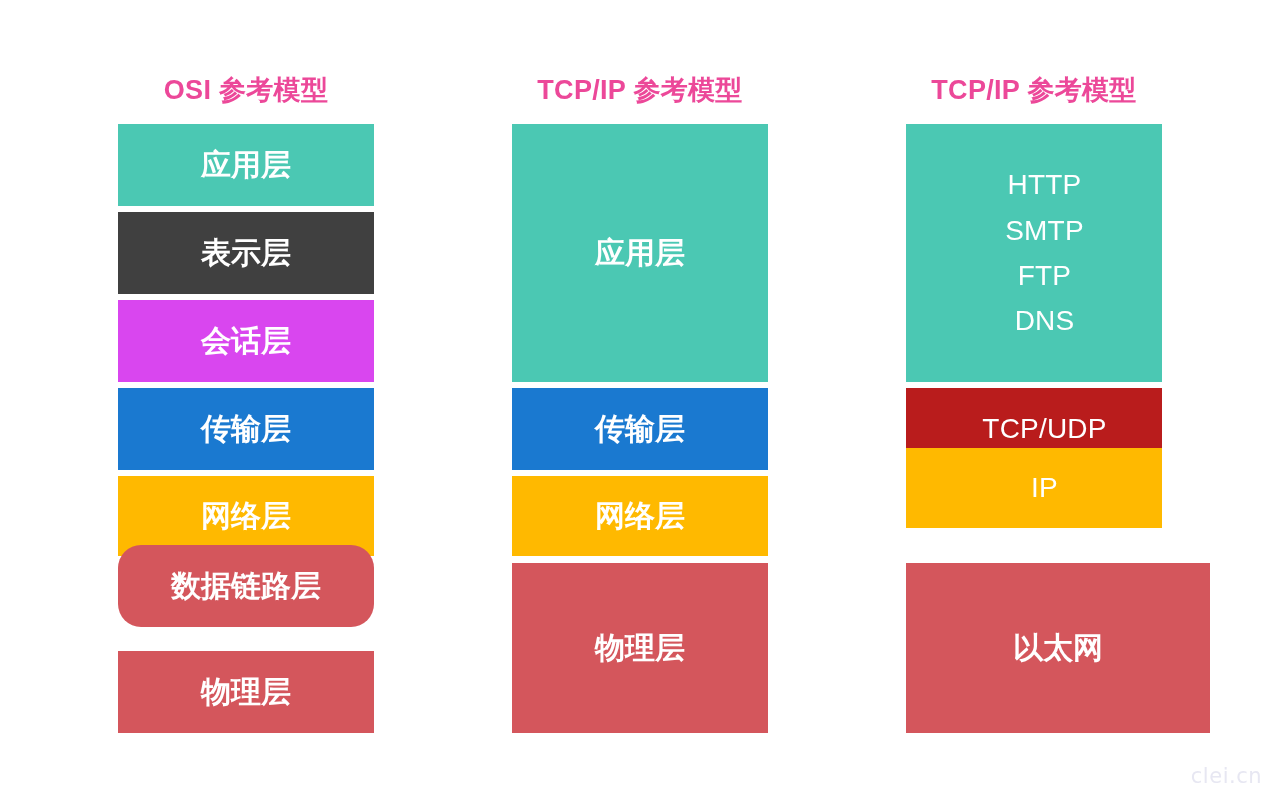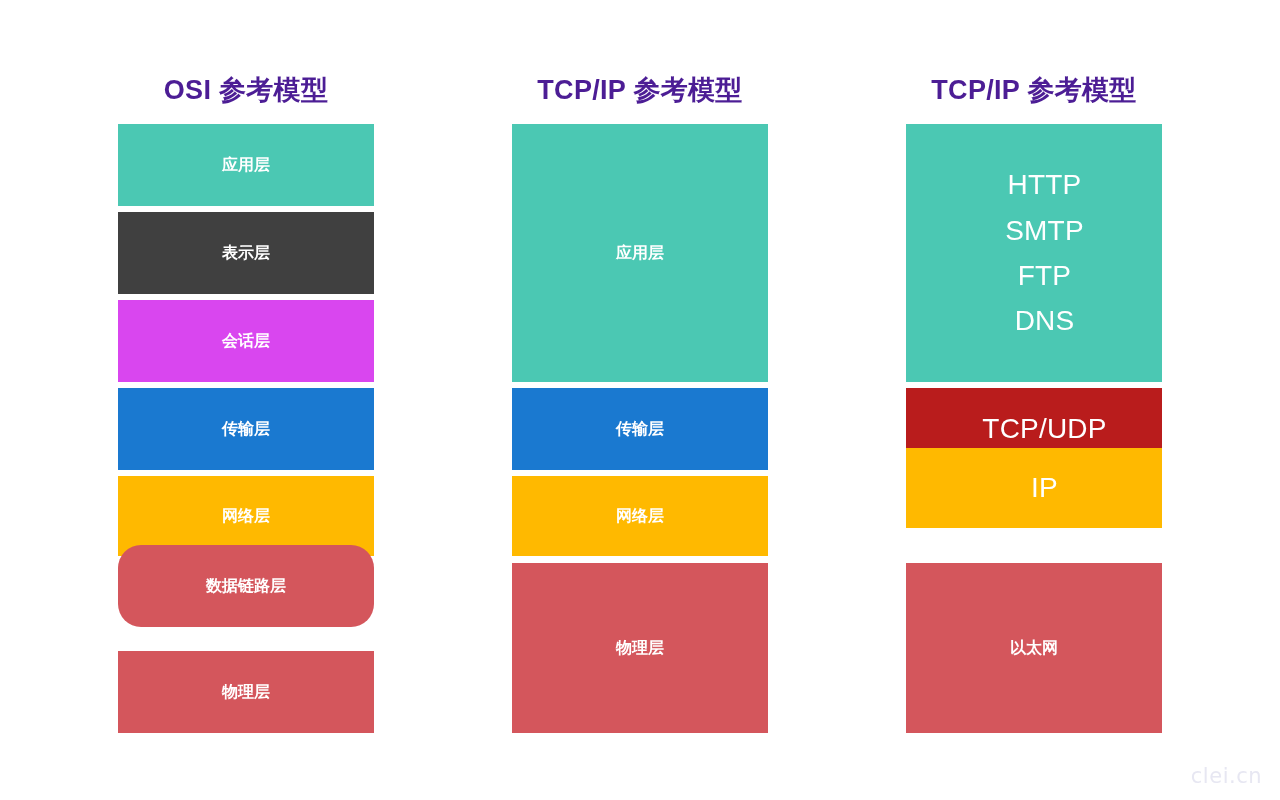--- a/index.html
+++ b/index.html
@@ -30,33 +30,33 @@
     top: 0;
     height: 800px;
   }
 
   .col-title {
     position: absolute;
     width: 100%;
     text-align: center;
     font-size: 27px;
     font-weight: bold;
-    color: #4c1d95;
+    color: #ec4899;
     letter-spacing: 0.3px;
     white-space: nowrap;
   }
 
   .layer-box {
     position: absolute;
     display: flex;
     align-items: center;
     justify-content: center;
     text-align: center;
     color: #ffffff;
-    font-size: 16px;
+    font-size: 30px;
     font-weight: bold;
     line-height: 1.0;
     box-sizing: border-box;
   }
 
   .layer-box.proto {
     font-weight: normal;
     font-size: 28px;
     line-height: 1.62;
     letter-spacing: 0.2px;
@@ -127,19 +127,19 @@
         <div class="col-title" style="top: 72px;">TCP/IP 参考模型</div>
         <div class="layer-box proto" style="top: 124px; height: 258px; width: 256px; background: rgb(75, 200, 179);">
           <span class="lbl">HTTP<br>SMTP<br>FTP<br>DNS</span>
         </div>
         <div class="layer-box proto" style="top: 388px; height: 82px; width: 256px; background: #b91c1c; align-items: center;">
           <span class="lbl">TCP/UDP</span>
         </div>
         <div class="layer-box proto" style="top: 448px; height: 80px; width: 256px; background: rgb(255, 185, 0);">
           <span class="lbl">IP</span>
         </div>
-        <div class="layer-box" style="top: 563px; height: 170px; width: 256px; background: rgb(212, 86, 92); justify-content: center;">
+        <div class="layer-box" style="top: 563px; height: 170px; width: 304px; background: rgb(212, 86, 92); justify-content: center;">
           <span class="lbl">以太网</span>
         </div>
       </div>
     </div>
   <div class="watermark">clei.cn</div>
 </div>
 
 </body></html>

